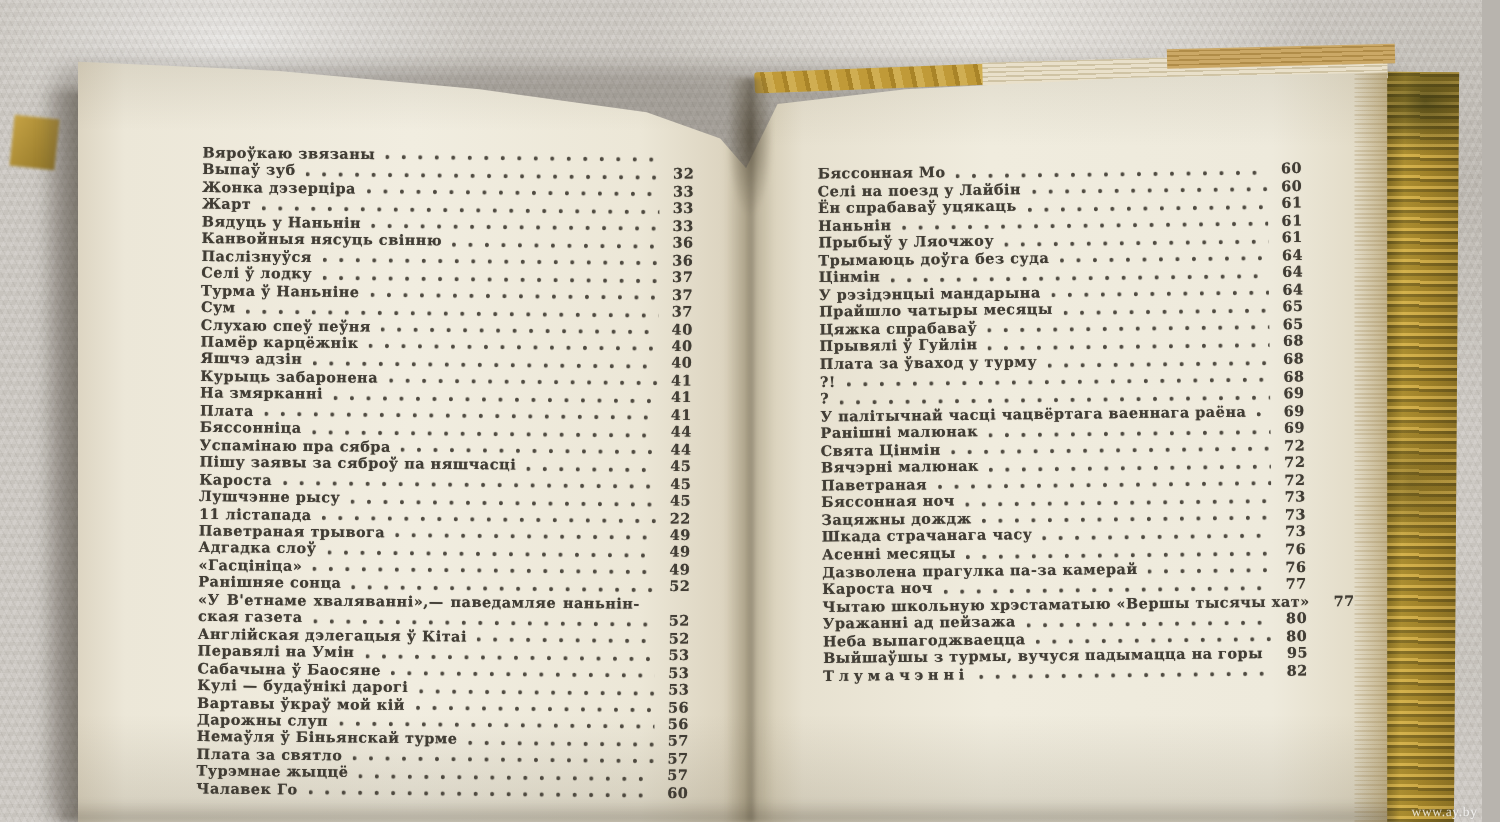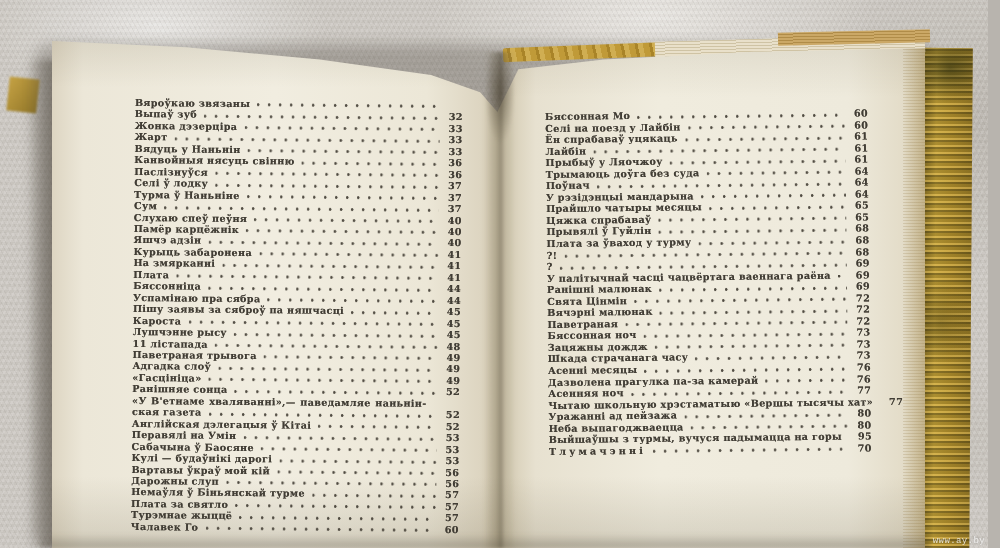--- a/index.html
+++ b/index.html
@@ -82,21 +82,21 @@
   .row .t{flex:0 0 auto;text-shadow:0 0 .5px rgba(66,60,50,.7);}
   .row .leader{flex:1 1 auto;align-self:flex-end;height:5px;margin:0 3px 2px 7px;
     background-image:radial-gradient(circle at 1.2px 2.5px, rgba(62,57,48,.9) 1px, rgba(62,57,48,0) 1.7px);
     background-size:11px 5px;background-repeat:repeat-x;}
   .row .leader.off{background:none;}
   .row .num{flex:0 0 auto;min-width:20px;text-align:right;text-shadow:0 0 .5px rgba(66,60,50,.7);}
   .row.wrap .t{flex:1 1 auto;text-align:justify;text-align-last:justify;}
   .row.ls .t{letter-spacing:3.2px;}
 
   .watermark{position:absolute;right:3px;bottom:2px;z-index:9;
-    font-family:Liberation Mono, monospace;font-size:9px;letter-spacing:.4px;
+    font-family:Liberation Serif, serif;font-size:9px;letter-spacing:.4px;
     color:rgba(255,255,255,.78);text-shadow:0 0 2px rgba(40,40,30,.25);}
 </style>
 </head>
 <body>
 
 <div class="scene">
   <div class="carpet"></div>
   <div class="page-shadow"></div>
   <div class="shadow-left"></div>
   <div class="cover-corner-left"></div>
@@ -212,21 +212,21 @@
         <span class="num">45</span>
       </div>
       <div class="row">
         <span class="t">Лушчэнне рысу</span>
         <span class="leader"></span>
         <span class="num">45</span>
       </div>
       <div class="row">
         <span class="t">11 лістапада</span>
         <span class="leader"></span>
-        <span class="num">48</span>
+        <span class="num">22</span>
       </div>
       <div class="row">
         <span class="t">Паветраная трывога</span>
         <span class="leader"></span>
         <span class="num">49</span>
       </div>
       <div class="row">
         <span class="t">Адгадка слоў</span>
         <span class="leader"></span>
         <span class="num">49</span>
@@ -312,36 +312,36 @@
         <span class="t">Селі на поезд у Лайбін</span>
         <span class="leader"></span>
         <span class="num">60</span>
       </div>
       <div class="row">
         <span class="t">Ён спрабаваў уцякаць</span>
         <span class="leader"></span>
         <span class="num">61</span>
       </div>
       <div class="row">
-        <span class="t">Лайбін</span>
+        <span class="t">Наньнін</span>
         <span class="leader"></span>
         <span class="num">61</span>
       </div>
       <div class="row">
         <span class="t">Прыбыў у Ляочжоу</span>
         <span class="leader"></span>
         <span class="num">61</span>
       </div>
       <div class="row">
         <span class="t">Трымаюць доўга без суда</span>
         <span class="leader"></span>
         <span class="num">64</span>
       </div>
       <div class="row">
-        <span class="t">Поўнач</span>
+        <span class="t">Цінмін</span>
         <span class="leader"></span>
         <span class="num">64</span>
       </div>
       <div class="row">
         <span class="t">У рэзідэнцыі мандарына</span>
         <span class="leader"></span>
         <span class="num">64</span>
       </div>
       <div class="row">
         <span class="t">Прайшло чатыры месяцы</span>
@@ -417,21 +417,21 @@
         <span class="t">Асенні месяцы</span>
         <span class="leader"></span>
         <span class="num">76</span>
       </div>
       <div class="row">
         <span class="t">Дазволена прагулка па-за камерай</span>
         <span class="leader"></span>
         <span class="num">76</span>
       </div>
       <div class="row">
-        <span class="t">Асенняя ноч</span>
+        <span class="t">Кароста ноч</span>
         <span class="leader"></span>
         <span class="num">77</span>
       </div>
       <div class="row">
         <span class="t">Чытаю школьную хрэстаматыю «Вершы тысячы хат»</span>
         <span class="leader off"></span>
         <span class="num">77</span>
       </div>
       <div class="row">
         <span class="t">Уражанні ад пейзажа</span>
@@ -444,18 +444,18 @@
         <span class="num">80</span>
       </div>
       <div class="row">
         <span class="t">Выйшаўшы з турмы, вучуся падымацца на горы</span>
         <span class="leader off"></span>
         <span class="num">95</span>
       </div>
       <div class="row ls">
         <span class="t">Тлумачэнні</span>
         <span class="leader"></span>
-        <span class="num">70</span>
+        <span class="num">82</span>
       </div>
     </div>
 
   <div class="watermark">www.ay.by</div>
 </div>
 
 </body></html>

